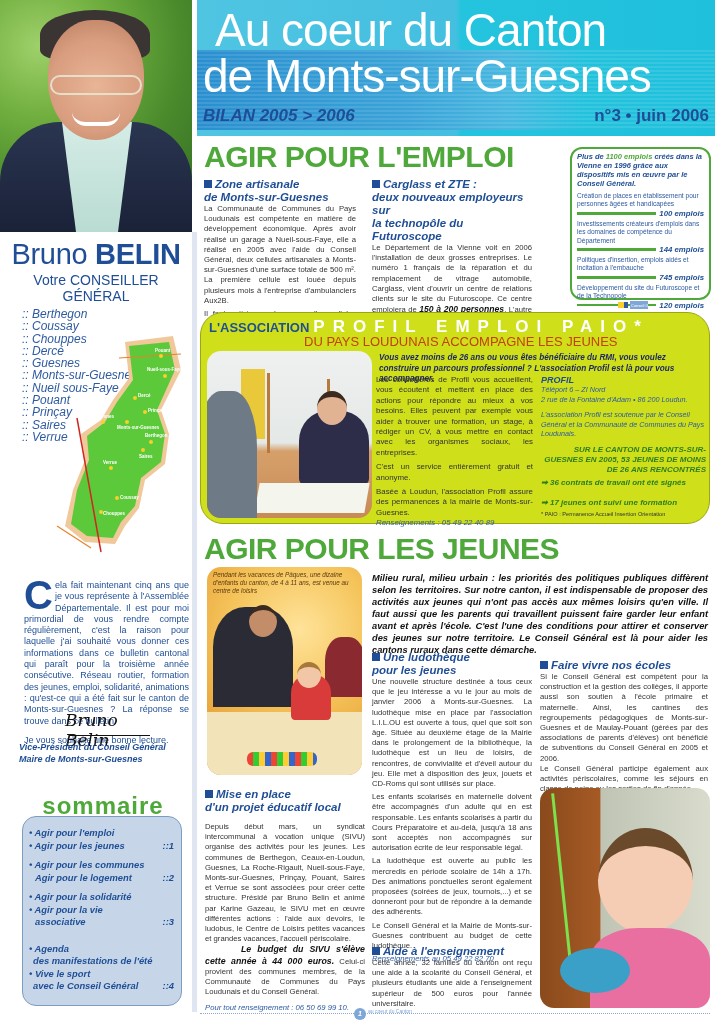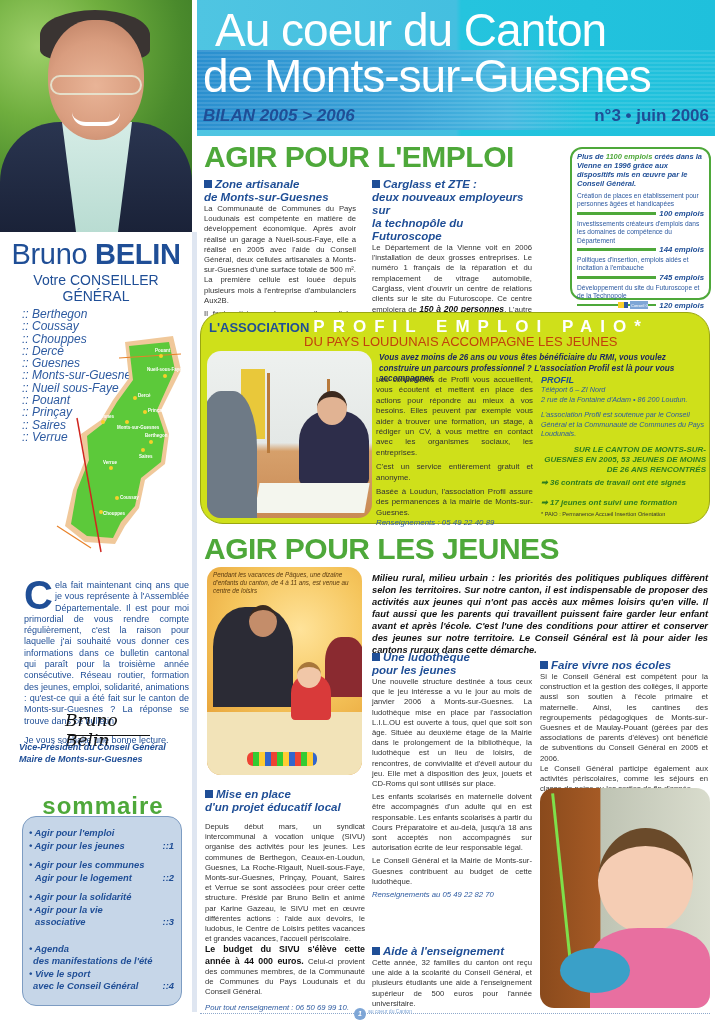--- a/index.html
+++ b/index.html
@@ -120,21 +120,21 @@
   #kids-photo .woman { position: absolute; left: 118px; top: 70px; width: 40px; height: 60px; background: #8a2a30; border-radius: 40% 40% 0 0; }
 
   #jeunes-intro { left: 372px; top: 572px; width: 336px; font-size: 9.3px; font-weight: bold; font-style: italic; color: #111; line-height: 12px; text-align: justify; }
 
   #ludo { left: 372px; top: 651px; width: 160px; }
   #ecoles { left: 540px; top: 659px; width: 168px; }
   #sivu { left: 205px; top: 788px; width: 160px; }
   #aide { left: 372px; top: 945px; width: 160px; }
   .art-body .tel { color: #2d5aa0; font-style: italic; }
   .art-body p { margin-bottom: 3px; }
-  .art-body .strong { font-weight: bold; color: #111; font-size: 8.8px; }
+  .art-body .strong { font-weight: bold; font-style: italic; color: #111; font-size: 8.8px; margin-left: 36px; }
 
   #girl-photo { left: 540px; top: 788px; width: 170px; height: 220px; border-radius: 14px; overflow: hidden;
     background: linear-gradient(90deg, #8a4a1c 0%, #a55a25 35%, #bfc4b4 36%, #d9dccd 100%); }
   #girl-photo .head { position: absolute; left: 58px; top: 40px; width: 95px; height: 105px; background: #f5cdb4; border-radius: 50%; border-top: 18px solid #6a4a2a; }
   #girl-photo .body { position: absolute; left: 50px; top: 140px; width: 120px; height: 80px; background: #e86fa0; border-radius: 40% 40% 0 0; }
   #girl-photo .toy { position: absolute; left: 20px; top: 160px; width: 70px; height: 45px; background: #3aa0c8; border-radius: 50%; }
   #girl-photo .rod { position: absolute; left: 20px; top: 5px; width: 3px; height: 170px; background: #7ee04a; transform: rotate(-6deg); }
 
   
   #footer-rule { left: 200px; top: 1013px; width: 510px; height: 0; border-top: 1px dotted #8fa9cc; }
@@ -376,20 +376,21 @@
   <div class="caption">Pendant les vacances de Pâques, une dizaine d'enfants du canton, de 4 à 11 ans, est venue au centre de loisirs</div>
 </div>
 
 <div id="jeunes-intro" class="abs">Milieu rural, milieu urbain : les priorités des politiques publiques diffèrent selon les territoires. Sur notre canton, il est indispensable de proposer des activités aux jeunes qui n'ont pas accès aux mêmes loisirs qu'en ville. Il faut aussi que les parents qui travaillent puissent faire garder leur enfant avant et après l'école. C'est l'une des conditions pour attirer et conserver des jeunes sur notre territoire. Le Conseil Général est là pour aider les cantons ruraux dans cette démarche.</div>
 
 <div id="ludo" class="abs">
   <div class="art-title"><span class="sq"></span><span>Une ludothèque</span><br><span>pour les jeunes</span></div>
   <div class="art-body">
     <p>Une nouvelle structure destinée à tous ceux que le jeu intéresse a vu le jour au mois de janvier 2006 à Monts-sur-Guesnes. La ludothèque mise en place par l'association L.I.L.OU est ouverte à tous, quel que soit son âge. Située au deuxième étage de la Mairie dans le prolongement de la bibliothèque, la ludothèque est un lieu de loisirs, de rencontres, de convivialité et d'éveil autour du jeu. Elle met à disposition des jeux, jouets et CD-Roms qui sont utilisés sur place.</p>
     <p>Les enfants scolarisés en maternelle doivent être accompagnés d'un adulte qui en est responsable. Les enfants scolarisés à partir du Cours Préparatoire et au-delà, jusqu'à 18 ans sont acceptés non accompagnés sur autorisation écrite de leur responsable légal.</p>
+    <p>La ludothèque est ouverte au public les mercredis en période scolaire de 14h à 17h. Des animations ponctuelles seront également proposées (soirées de jeux, tournois,...) et se donneront pour but de répondre à la demande des adhérents.</p>
     <p>Le Conseil Général et la Mairie de Monts-sur-Guesnes contribuent au budget de cette ludothèque.</p>
     <p class="tel">Renseignements au 05 49 22 82 70</p>
   </div>
 </div>
 
 <div id="aide" class="abs">
   <div class="art-title"><span class="sq"></span><span>Aide à l'enseignement</span></div>
   <div class="art-body">
       <p>Cette année, 32 familles du canton ont reçu une aide à la scolarité du Conseil Général, et plusieurs étudiants une aide à l'enseignement supérieur de 500 euros pour l'année universitaire.</p>
     </div>

